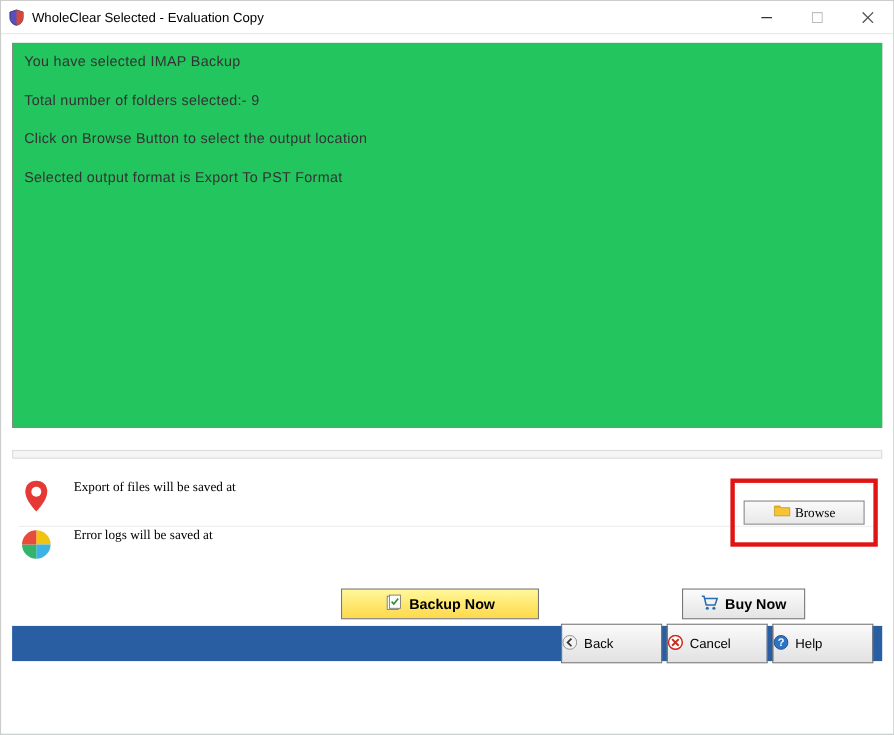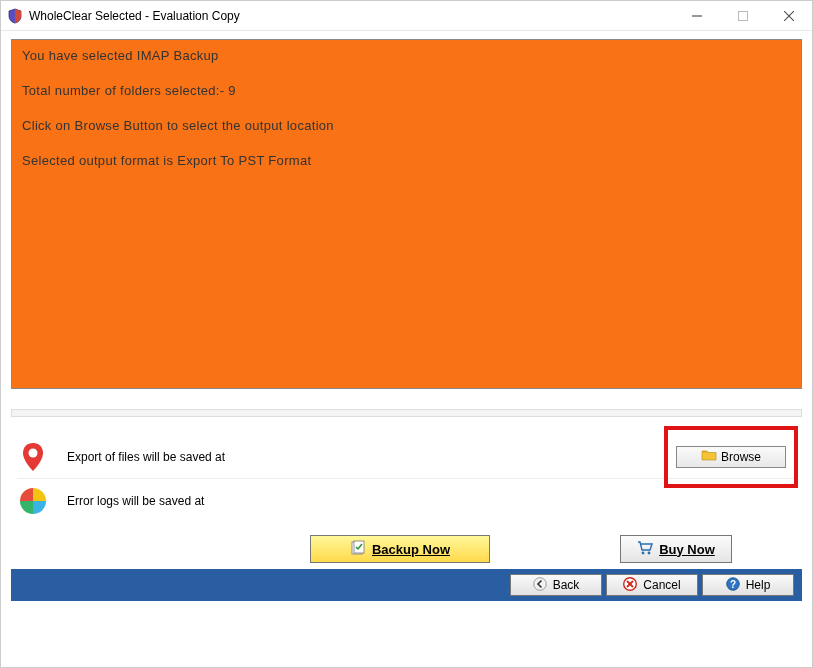--- a/index.html
+++ b/index.html
@@ -39,21 +39,21 @@
   }
 
   .content-area {
     padding: 8px 10px 0 10px;
     height: calc(100% - 30px);
     display: flex;
     flex-direction: column;
   }
   .info-box {
     border: 1px solid #888;
-    background: #f97316;
+    background: #22c55e;
     height: 350px;
     padding: 8px 10px;
     color: #333;
     letter-spacing: 0.3px;
     font-size: 13px;
     line-height: 1.3;
   }
   .info-box p { margin: 0 0 18px 0; }
 
   .path-strip {
@@ -62,23 +62,24 @@
     background: #f5f5f5;
     height: 8px;
   }
 
   .rows-region {
     margin-top: 18px;
     padding: 0 6px;
   }
   .row {
     display: flex;
-    align-items: center;
+    align-items: flex-start;
     height: 44px;
     border-bottom: 1px solid #eee;
+    font-family: Liberation Serif, serif;
   }
   .row-icon {
     width: 32px; height: 32px;
     margin-right: 18px;
     display: flex; align-items: center; justify-content: center;
     flex-shrink: 0;
   }
   .row-label {
     flex: 1;
     font-size: 12px;
@@ -107,21 +108,20 @@
     margin-top: 12px;
   }
   .big-btn {
     height: 28px;
     display: flex; align-items: center; justify-content: center;
     gap: 6px;
     border: 1px solid #777;
     font-weight: bold;
     font-size: 13px;
     cursor: pointer;
-    text-decoration: underline;
   }
   .backup-btn {
     width: 180px;
     background: linear-gradient(#fff89a,#ffd94a);
     color: #000;
   }
   .buy-btn {
     width: 112px;
     background: linear-gradient(#fcfcfc,#e4e4e4);
     color: #000;
@@ -131,24 +131,24 @@
     margin-top: 6px;
     height: 32px;
     background: linear-gradient(#2a5ea3,#2a5ea3);
     display: flex;
     align-items: center;
     justify-content: flex-end;
     padding-right: 8px;
     gap: 4px;
   }
   .bb-btn {
-    width: 92px; height: 22px;
+    width: 92px; height: 36px;
     background: linear-gradient(#fafafa,#e2e2e2);
     border: 1px solid #777;
-    display: flex; align-items: center; justify-content: center;
+    display: flex; align-items: center; justify-content: flex-start;
     gap: 6px;
     font-size: 12px;
     cursor: pointer;
   }
 </style>
 </head>
 <body>
 
 <div class="titlebar">
   <span class="titlebar-icon">

